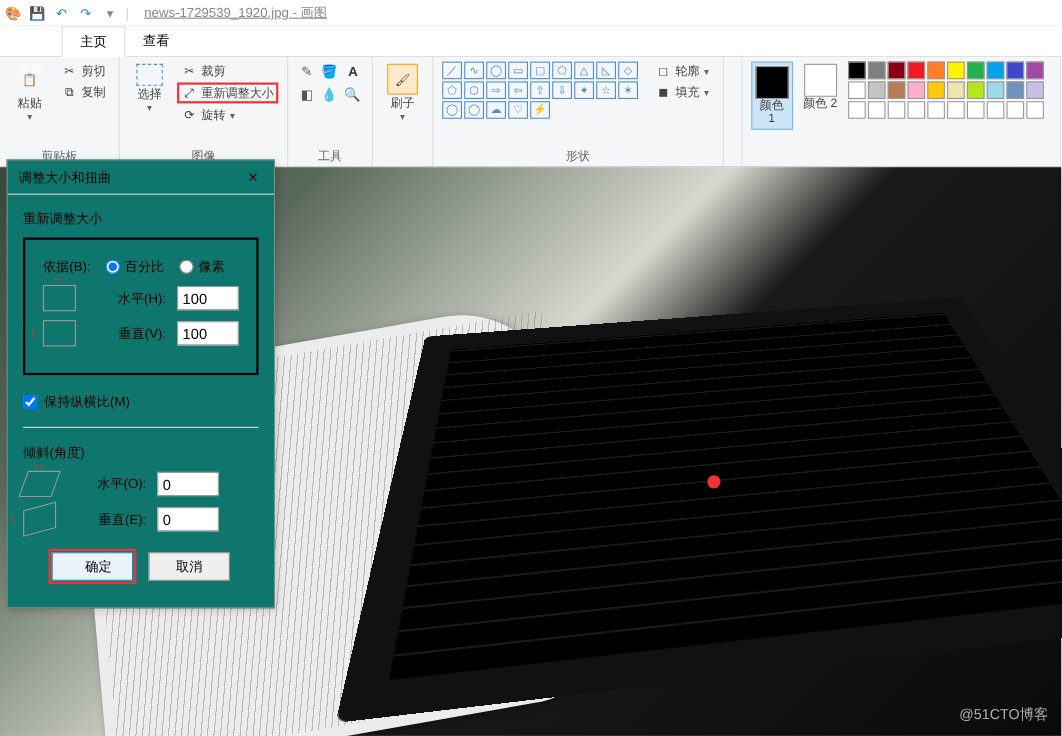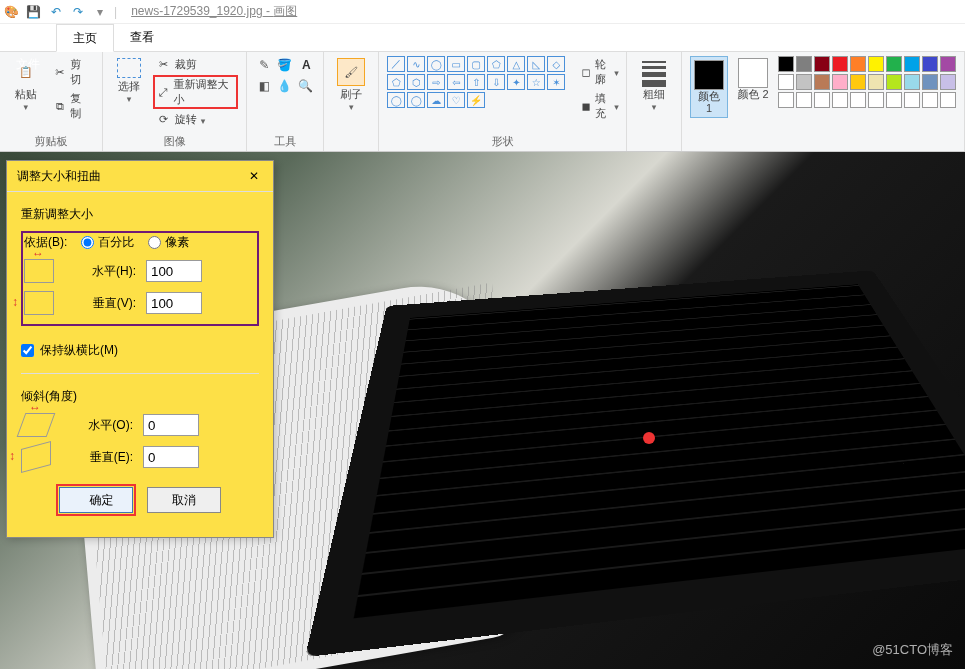--- a/index.html
+++ b/index.html
@@ -48,26 +48,26 @@
 .pc { width:16px; height:16px; border:1px solid #999; cursor:pointer; }
 
 .canvas-area { position: absolute; top: 152px; left: 0; right: 0; bottom: 0; background: linear-gradient(135deg, #3a4a3a 0%, #5a6a5a 20%, #d8d8d0 45%, #1a1a1a 55%, #0a0a0a 100%); padding-left: 48px; }
 .newspaper { position:absolute; left:80px; bottom:0; width:440px; height:360px; background:#ececec; transform: rotate(-10deg) skewX(-5deg); border-radius: 20px 100px 40px 10px; box-shadow: 2px 2px 8px rgba(0,0,0,0.3); }
 .newspaper::before { content:""; position:absolute; inset:10px; background: repeating-linear-gradient(100deg, #888 0 1px, transparent 1px 6px); opacity:0.5; }
 .laptop { position:absolute; right:0; top:20px; width:600px; height:480px; background:#111; border-radius:8px; transform: perspective(800px) rotateX(50deg) rotateZ(-8deg); }
 .laptop::before { content:""; position:absolute; inset:30px; background: repeating-linear-gradient(0deg,#000 0 20px,#1a1a1a 20px 22px), repeating-linear-gradient(90deg,#000 0 20px,#1a1a1a 20px 22px); }
 .trackpoint { position:absolute; right:310px; top:280px; width:12px; height:12px; background:#e33; border-radius:50%; }
 .watermark { position:absolute; right:12px; bottom:10px; color:#ccc; font-size:13px; opacity:0.85; }
 
-.dialog { position: absolute; left: 6px; top: 160px; width: 268px; background: #fde047; border: 1px solid #888; box-shadow: 2px 2px 8px rgba(0,0,0,0.2); font-size: 12px; }
+.dialog { position: absolute; left: 6px; top: 145px; width: 244px; background: #0f766e; border: 1px solid #888; box-shadow: 2px 2px 8px rgba(0,0,0,0.2); font-size: 12px; }
 .dlg-title { display:flex; justify-content:space-between; align-items:center; padding: 6px 10px; border-bottom: 1px solid #ddd; }
 .dlg-close { width:18px; height:18px; display:flex; align-items:center; justify-content:center; cursor:pointer; }
 .dlg-body { padding: 14px 14px 10px 14px; }
 .section-label { margin-bottom: 8px; }
-.red-box { border: 2px solid #701a75; padding: 1px; }
+.red-box { border: 2px solid #000000; padding: 16px; }
 .row { display:flex; align-items:center; gap: 10px; margin: 8px 0; }
 .row .rlabel { width: 72px; text-align: right; }
 .row input.num { width: 56px; height: 22px; border:1px solid #999; padding: 0 4px; text-align:left; }
 .radio-row { display:flex; align-items:center; gap: 14px; }
 .radio-row label { display:flex; align-items:center; gap:4px; }
 .icon-box { width: 30px; height: 24px; border:1px solid #999; position:relative; }
 .arrow-h { position:absolute; top:-10px; left:2px; right:2px; height:8px; }
 .arrow-h::before{content:"↔"; color:#d33; font-size:12px; position:absolute; left:6px; top:-4px;}
 .arrow-v { position:absolute; left:-12px; top:2px; bottom:2px; width:8px; }
 .arrow-v::before{content:"↕"; color:#d33; font-size:12px; position:absolute; top:2px; left:0;}
@@ -209,33 +209,20 @@
             <span class="sicon">◼</span>
             <span>填充</span> 
             <span class="drop-arrow"></span>
           </div>
       </div>
     </div>
     <div class="rgroup-label">形状</div>
   </div>
 
   <div class="rgroup">
-    <div class="rgroup-body">
-      <div class="big-btn">
-        <div class="bicon">
-          <div class="size-strokes">
-              <div class="stroke-line"></div>
-              <div class="stroke-line s2"></div>
-              <div class="stroke-line s3"></div>
-              <div class="stroke-line s4"></div>
-            </div>
-        </div>
-        <div class="blabel"><span>粗细</span><br><span class="drop-arrow"></span></div>
-      </div>
-    </div>
     <div class="rgroup-label"></div>
   </div>
 
   <div class="rgroup" style="flex:1">
     <div class="rgroup-body">
       <div class="big-btn" style="background:#cce4f7;border:1px solid #7ab5e0;padding:3px">
         <div class="color-swatch" style="background:#000"></div>
         <div class="blabel">颜色 1</div>
       </div>
       <div class="big-btn">

